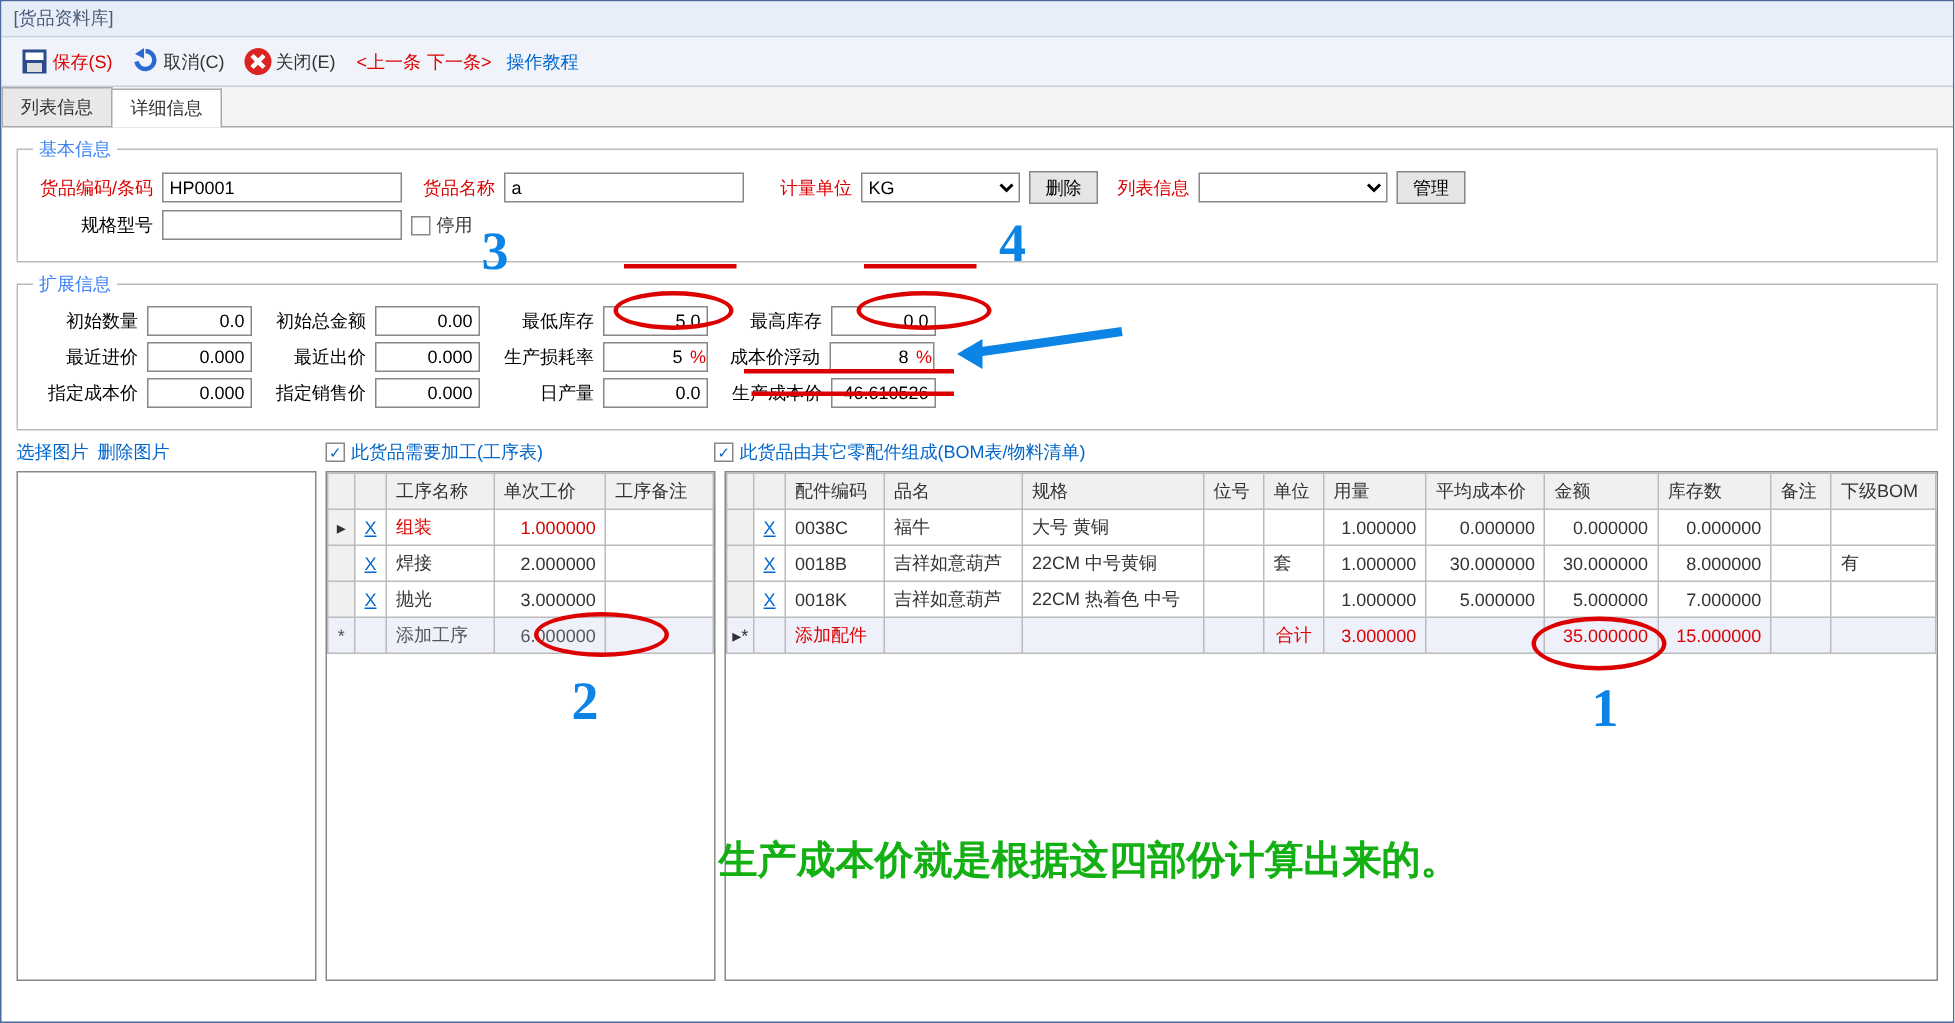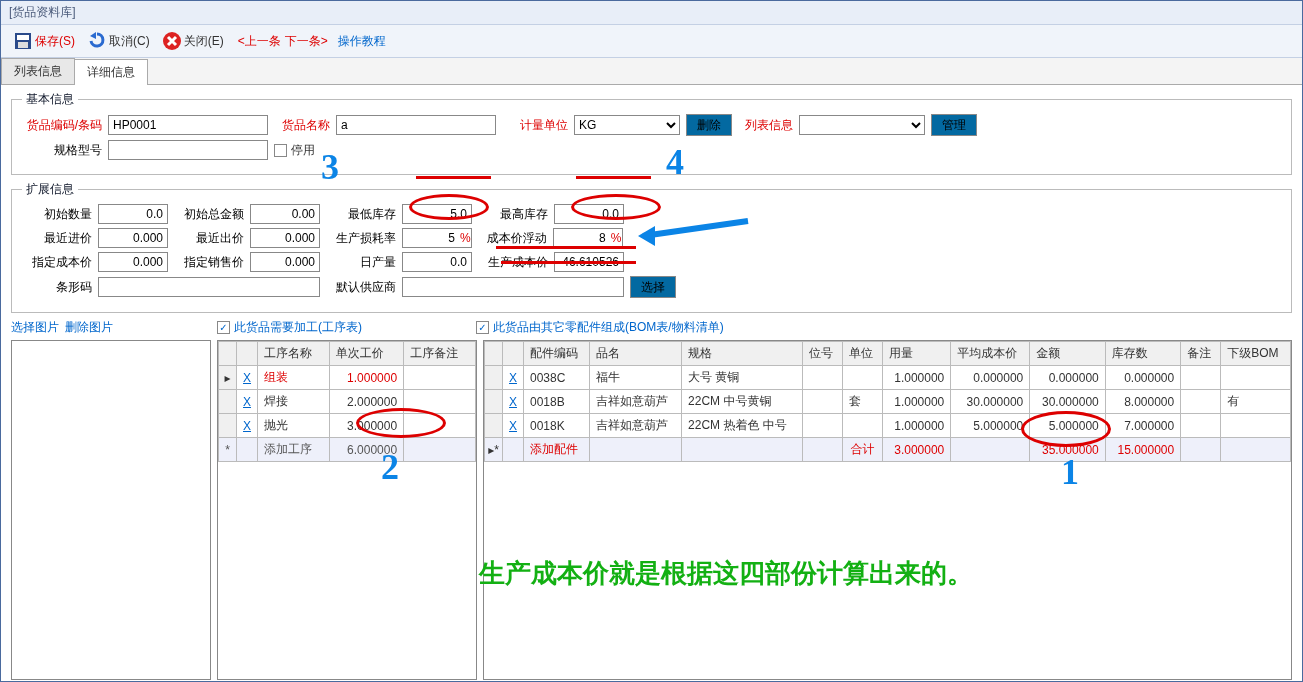--- a/index.html
+++ b/index.html
@@ -34,27 +34,27 @@
   }
   .tb-btn { display: inline-flex; align-items: center; cursor: pointer; padding: 2px 4px; justify-content: space-between; }
   .tb-icon { width: 20px; height: 20px; margin-right: 2px; display: inline-flex; align-items: center; justify-content: center; }
   .red { color: #d00; }
   .blue-link { color: #0066cc; cursor: pointer; }
   .tabs { display: flex; border-bottom: 1px solid #aaa; background: #f4f4f4; }
   .tab { padding: 4px 12px; border: 1px solid #aaa; border-bottom: none; margin-right: -1px; background: #e8e8e8; cursor: pointer; }
   .tab.active { background: #fff; position: relative; top: 1px; }
   .main { padding: 6px 10px; position: relative; }
   fieldset { border: 1px solid #bbb; margin: 0 0 6px 0; padding: 6px 10px 10px; }
-  legend { color: #0f172a; padding: 0 4px; font-size: 12px; }
+  legend { color: #3b82f6; padding: 0 4px; font-size: 12px; }
   .row { display: flex; align-items: center; gap: 6px; margin-bottom: 4px; flex-wrap: wrap; }
   .lbl { display: inline-block; text-align: right; color: #000; font-size: 12px; white-space: nowrap; }
   .lbl.req { color: #d00; }
   .inp { border: 1px solid #888; height: 20px; padding: 0 4px; font-size: 12px; background: #fff; }
   .inp.right { text-align: right; }
-  .btn { border: 1px solid #888; background: #0369a1; height: 22px; padding: 0 10px; cursor: pointer; font-size: 12px; }
+  .btn { border: 1px solid #888; background: #e5e5e5; height: 22px; padding: 0 10px; cursor: pointer; font-size: 12px; }
   select.inp { padding: 0; }
   .pct { color: #d00; font-size: 12px; margin-left: -18px; position: relative; pointer-events: none; }
   .chk-wrap { display: inline-flex; align-items: center; gap: 4px; }
   .chk-box { width: 13px; height: 13px; border: 1px solid #888; display: inline-flex; align-items: center; justify-content: center; font-size: 10px; color: #0066cc; }
   .section2 { display: flex; gap: 6px; position: relative; }
   .img-box { width: 200px; height: 340px; border: 1px solid #888; background: #fff; }
   .grid { border: 1px solid #888; background: #fff; }
   .grid table { border-collapse: collapse; width: 100%; font-size: 12px; }
   .grid th, .grid td { border: 1px solid #bbb; padding: 3px 6px; height: 22px; text-align: left; white-space: nowrap; }
   .grid th { background: #f0f0f0; font-weight: normal; }
@@ -173,27 +173,20 @@
       <div class="row">
         <span class="lbl" style="width:70px">指定成本价</span>
         <input class="inp right" style="width: 70px;" value="0.000">
         <span class="lbl" style="width:70px">指定销售价</span>
         <input class="inp right" style="width: 70px;" value="0.000">
         <span class="lbl" style="width:70px">日产量</span>
         <input class="inp right" style="width: 70px;" value="0.0">
         <span class="lbl" style="width:70px">生产成本价</span>
         <input class="inp right" style="width: 70px;" value="46.610526">
       </div>
-      <div class="row">
-        <span class="lbl" style="width:70px">条形码</span>
-        <input class="inp" style="width: 222px;" value="">
-        <span class="lbl" style="width:70px">默认供应商</span>
-        <input class="inp" style="width: 222px;" value="">
-        <button class="btn">选择</button>
-      </div>
     </fieldset>
 
     <div class="row">
       <span class="blue-link">选择图片</span>
       <span class="blue-link">删除图片</span>
       <span class="chk-wrap" style="margin-left:98px">
         <span class="chk-box">✓</span>
         <span class="blue-link">此货品需要加工(工序表)</span>
       </span>
       <span class="chk-wrap" style="margin-left:108px">

